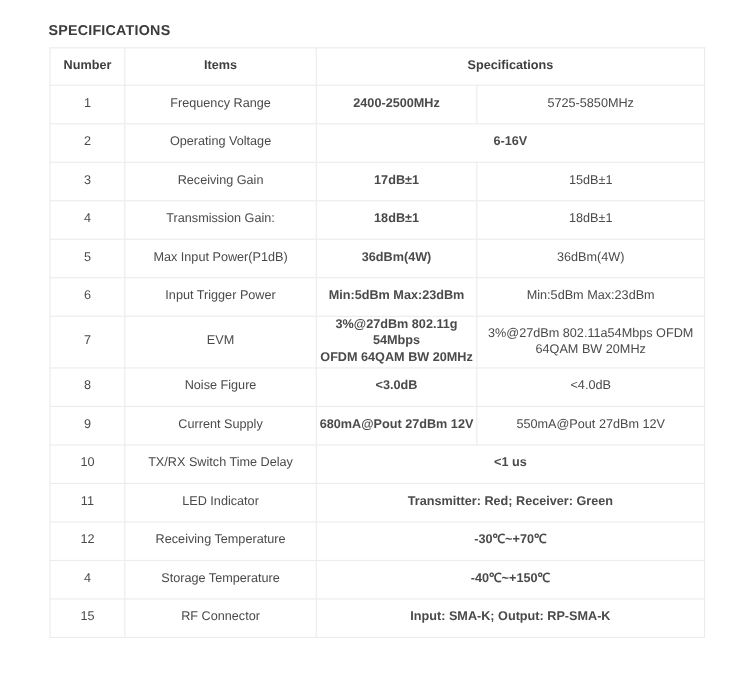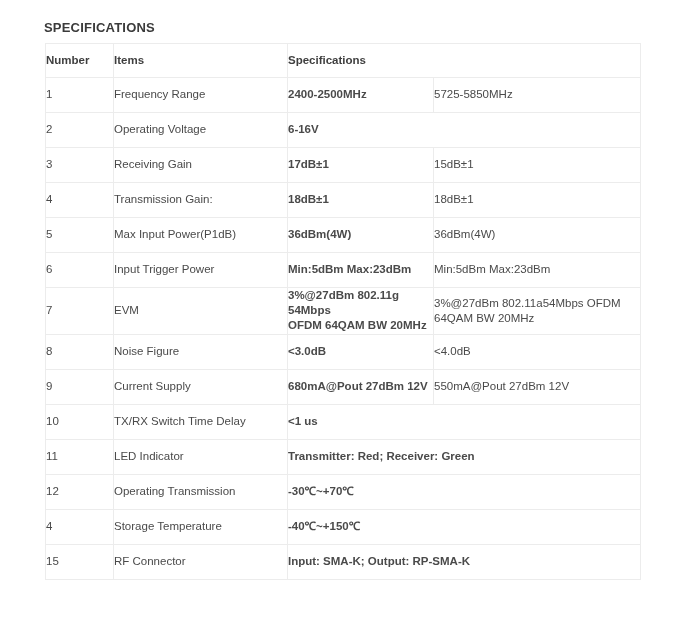--- a/index.html
+++ b/index.html
@@ -28,21 +28,21 @@
     left: 45px;
     top: 43px;
     width: 595px;
     border-collapse: collapse;
     table-layout: fixed;
   }
   .spec-table th, .spec-table td {
     border: 1px solid #ececec;
     font-size: 11.5px;
     color: #4a4a4a;
-    text-align: left;
+    text-align: center;
     vertical-align: middle;
     padding: 0;
     line-height: 1.32;
     overflow: hidden;
   }
   .spec-table th {
     font-weight: bold;
     color: #3f3f3f;
     height: 33px;
   }
@@ -147,21 +147,21 @@
   </tr>
 
   <tr>
     <td class="c1">11</td>
     <td class="c2">LED Indicator</td>
     <td class="c3" colspan="2">Transmitter: Red; Receiver: Green</td>
   </tr>
 
   <tr>
     <td class="c1">12</td>
-    <td class="c2">Operating Transmission</td>
+    <td class="c2">Receiving Temperature</td>
     <td class="c3" colspan="2">-30℃~+70℃</td>
   </tr>
 
   <tr>
     <td class="c1">4</td>
     <td class="c2">Storage Temperature</td>
     <td class="c3" colspan="2">-40℃~+150℃</td>
   </tr>
 
 

